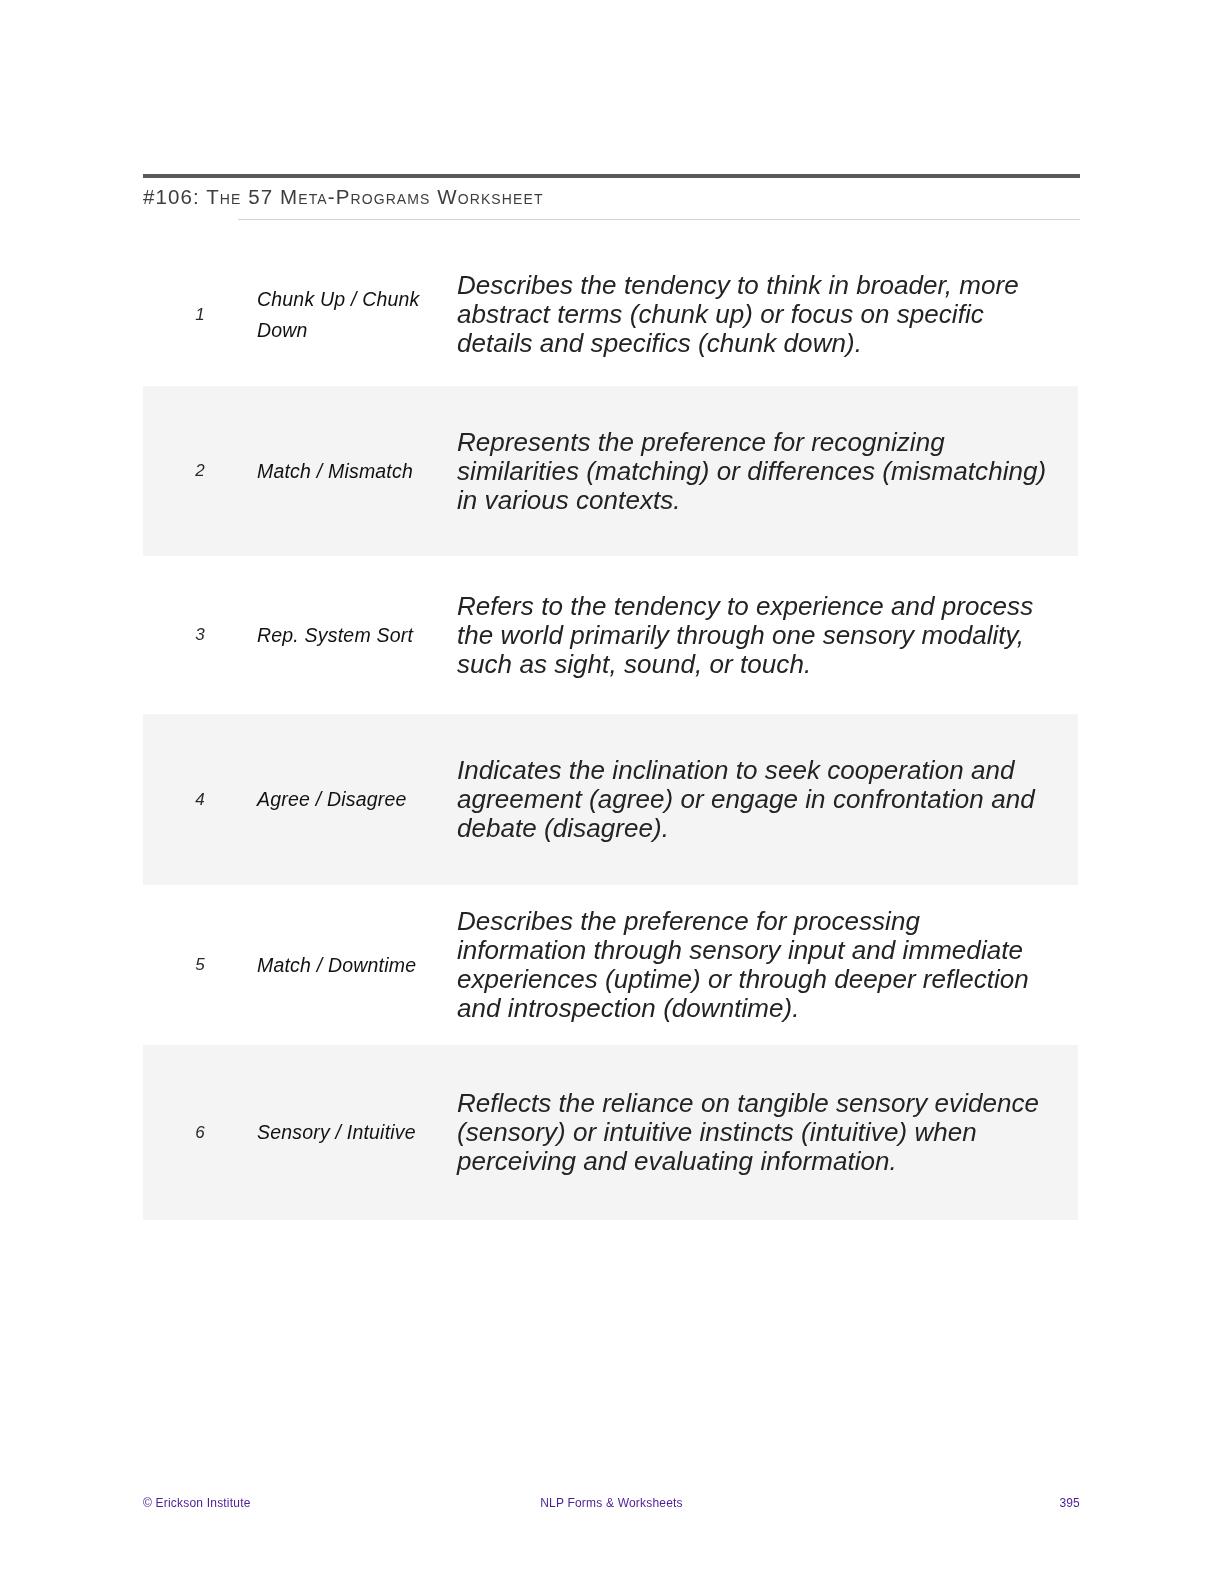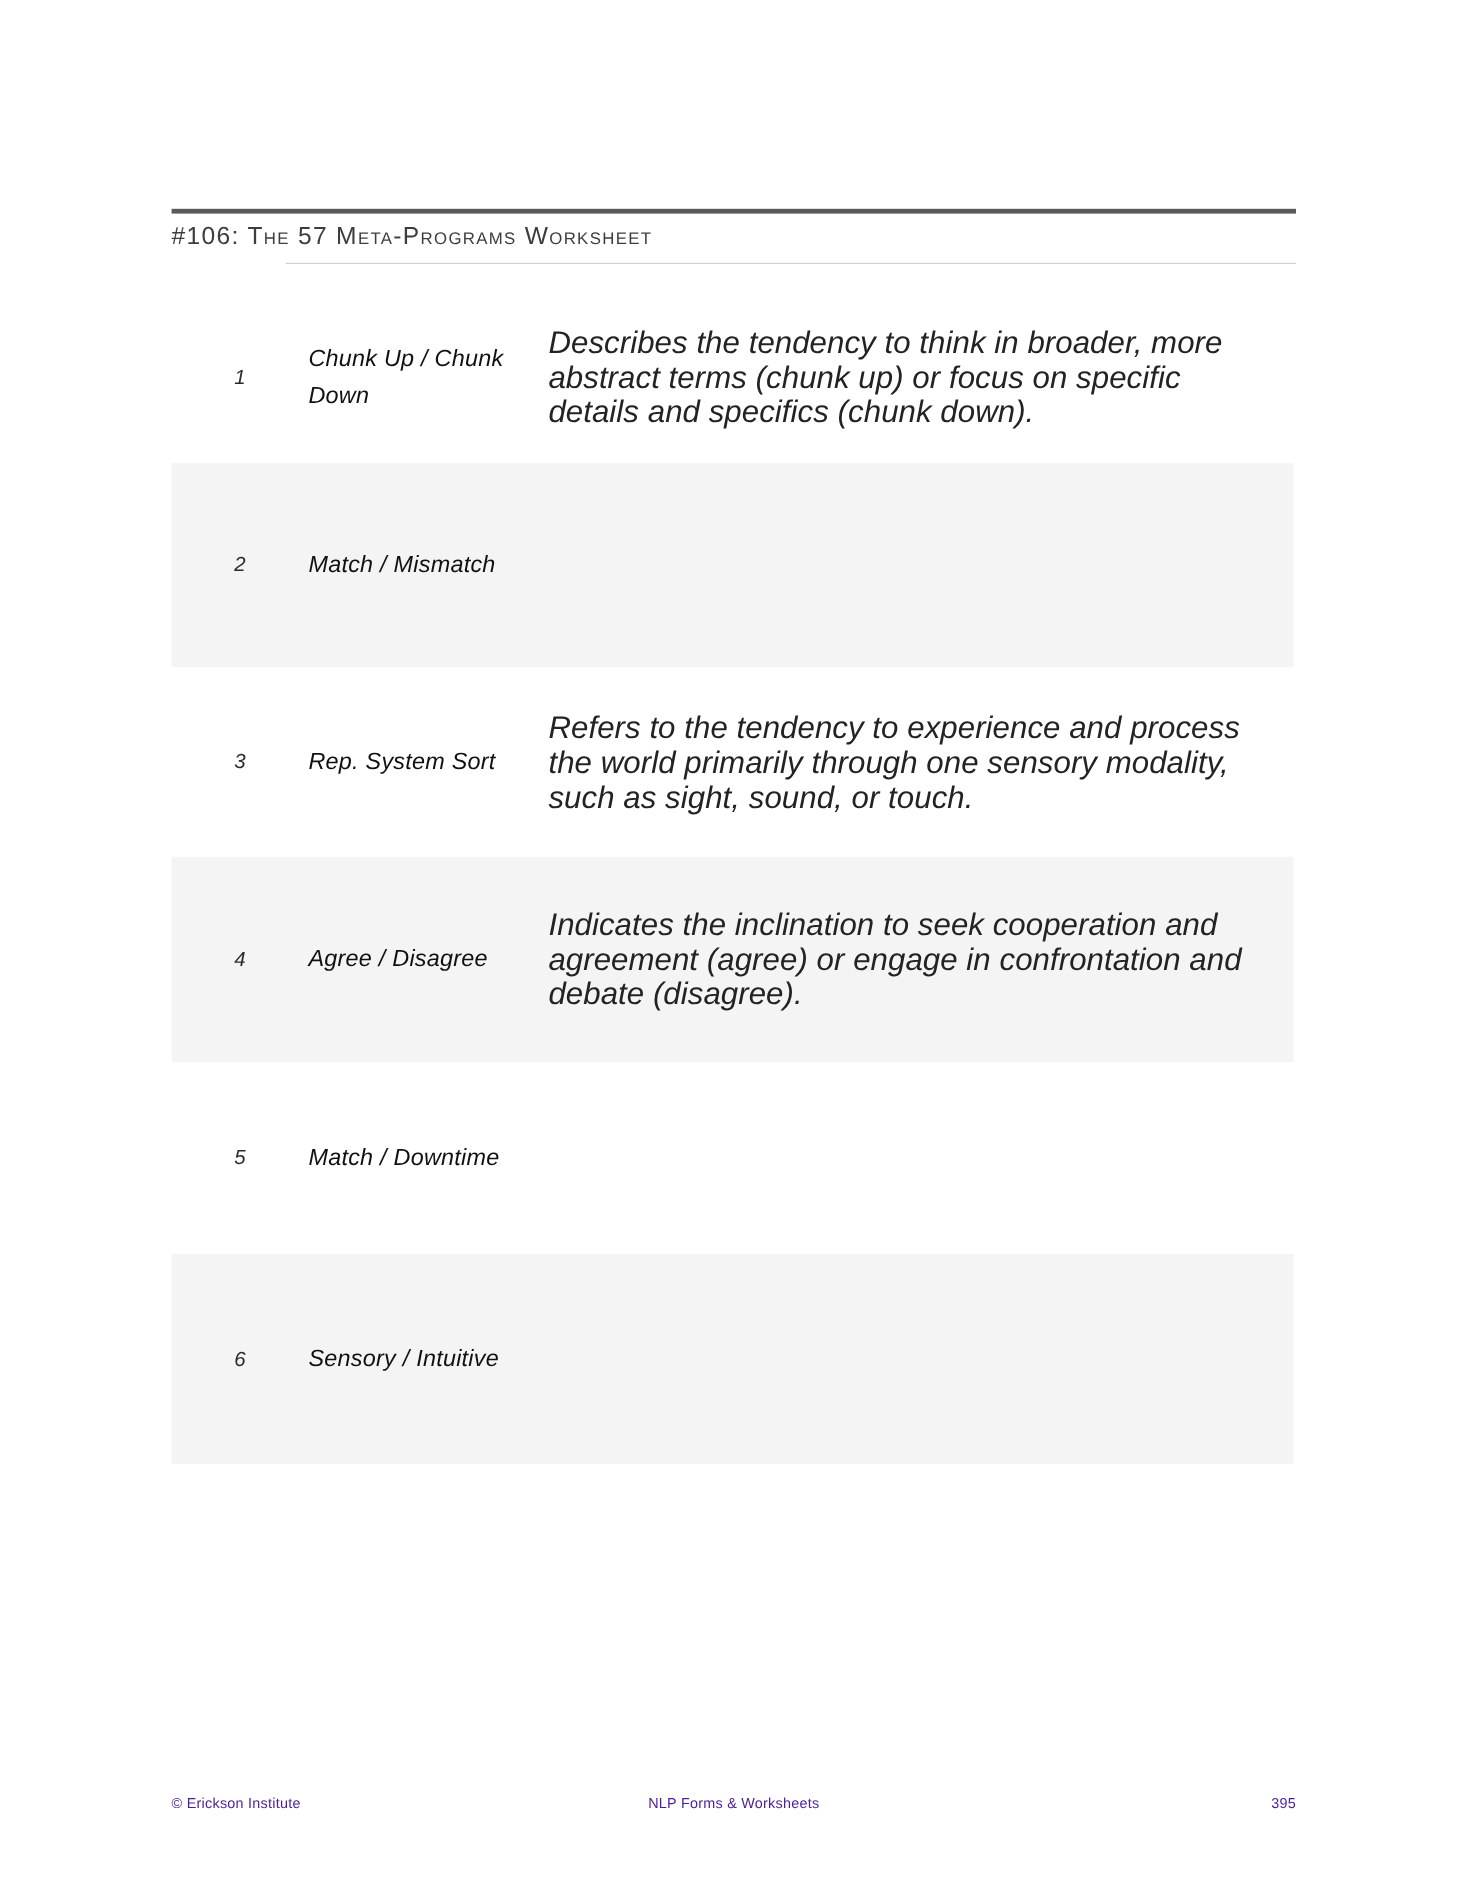--- a/index.html
+++ b/index.html
@@ -153,42 +153,45 @@
 
     <div class="row r1">
       <div class="num">1</div>
       <div class="name">Chunk Up / Chunk Down</div>
       <div class="desc">Describes the tendency to think in broader, more abstract terms (chunk up) or focus on specific details and specifics (chunk down).</div>
     </div>
 
     <div class="row r2 shaded">
       <div class="num">2</div>
       <div class="name">Match / Mismatch</div>
+      <div class="desc">Represents the preference for recognizing similarities (matching) or differences (mismatching) in various contexts.</div>
     </div>
 
     <div class="row r3">
       <div class="num">3</div>
       <div class="name">Rep. System Sort</div>
       <div class="desc">Refers to the tendency to experience and process the world primarily through one sensory modality, such as sight, sound, or touch.</div>
     </div>
 
     <div class="row r4 shaded">
       <div class="num">4</div>
       <div class="name">Agree / Disagree</div>
       <div class="desc">Indicates the inclination to seek cooperation and agreement (agree) or engage in confrontation and debate (disagree).</div>
     </div>
 
     <div class="row r5">
       <div class="num">5</div>
       <div class="name">Match / Downtime</div>
+      <div class="desc">Describes the preference for processing information through sensory input and immediate experiences (uptime) or through deeper reflection and introspection (downtime).</div>
     </div>
 
     <div class="row r6 shaded">
       <div class="num">6</div>
       <div class="name">Sensory / Intuitive</div>
+      <div class="desc">Reflects the reliance on tangible sensory evidence (sensory) or intuitive instincts (intuitive) when perceiving and evaluating information.</div>
     </div>
 
   </div>
 
   <div class="footer">
     <span class="f-left">© Erickson Institute</span>
     <span class="f-center">NLP Forms &amp; Worksheets</span>
     <span class="f-right">395</span>
   </div>
 

